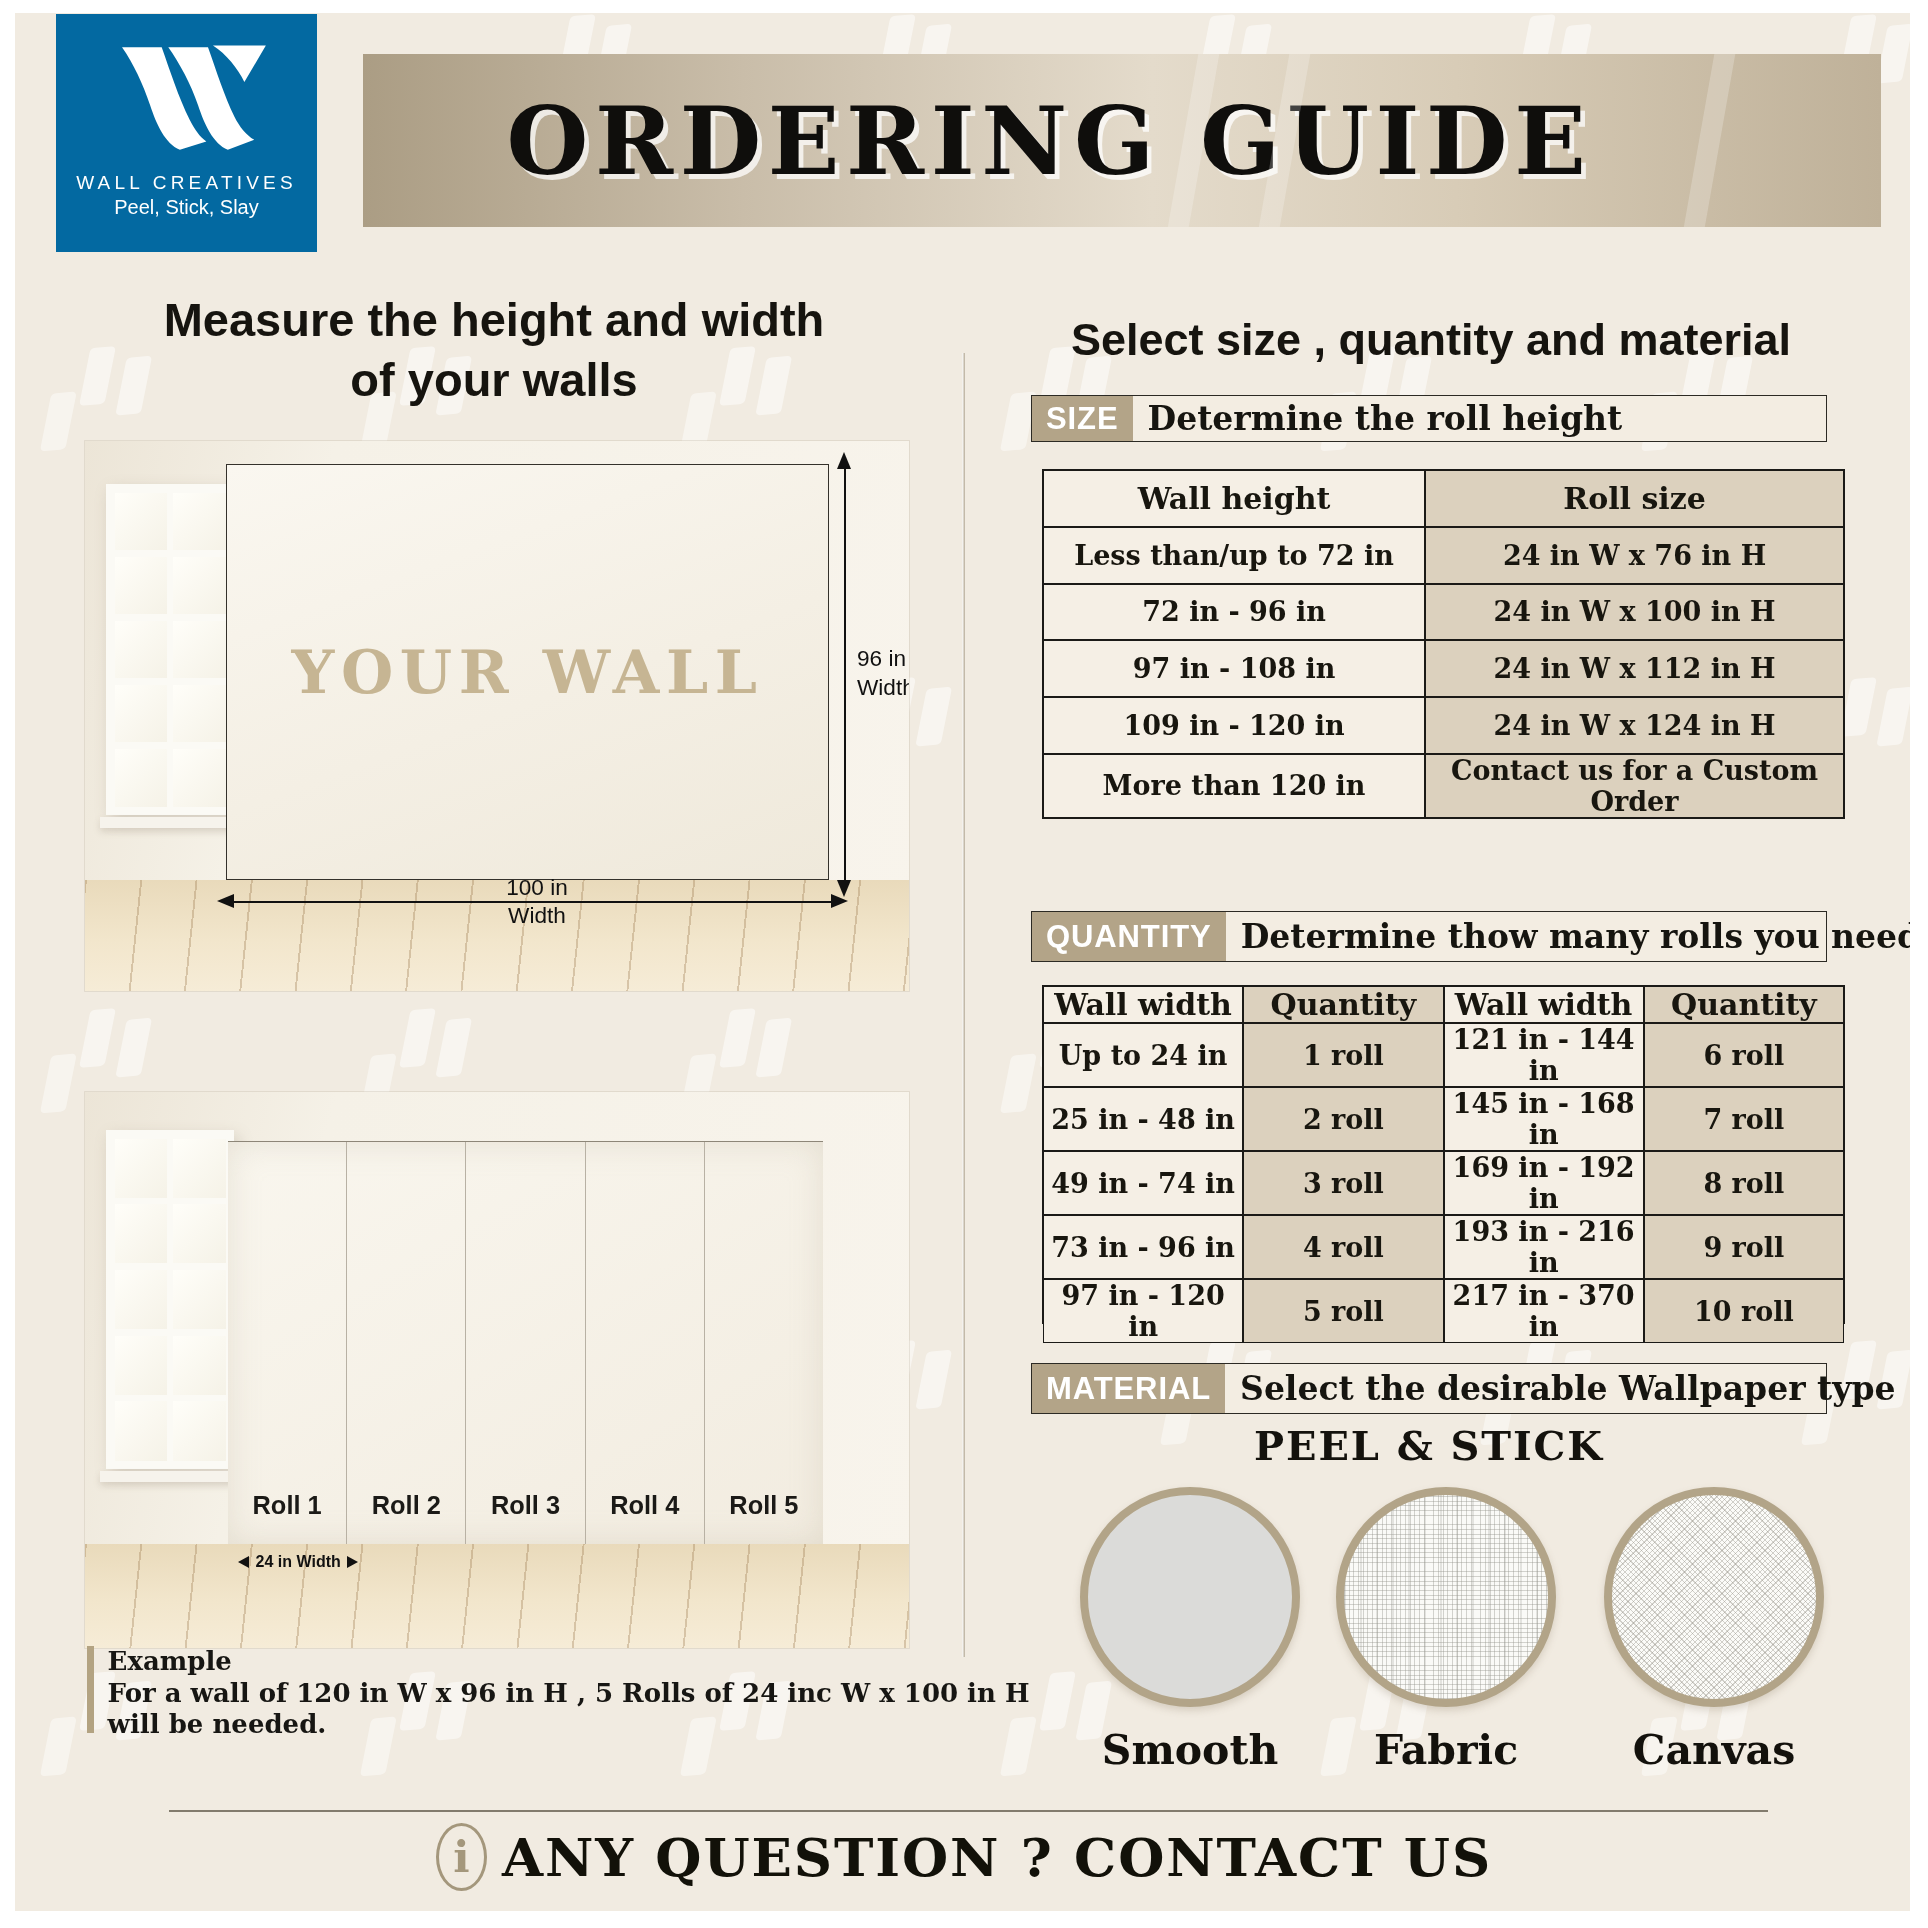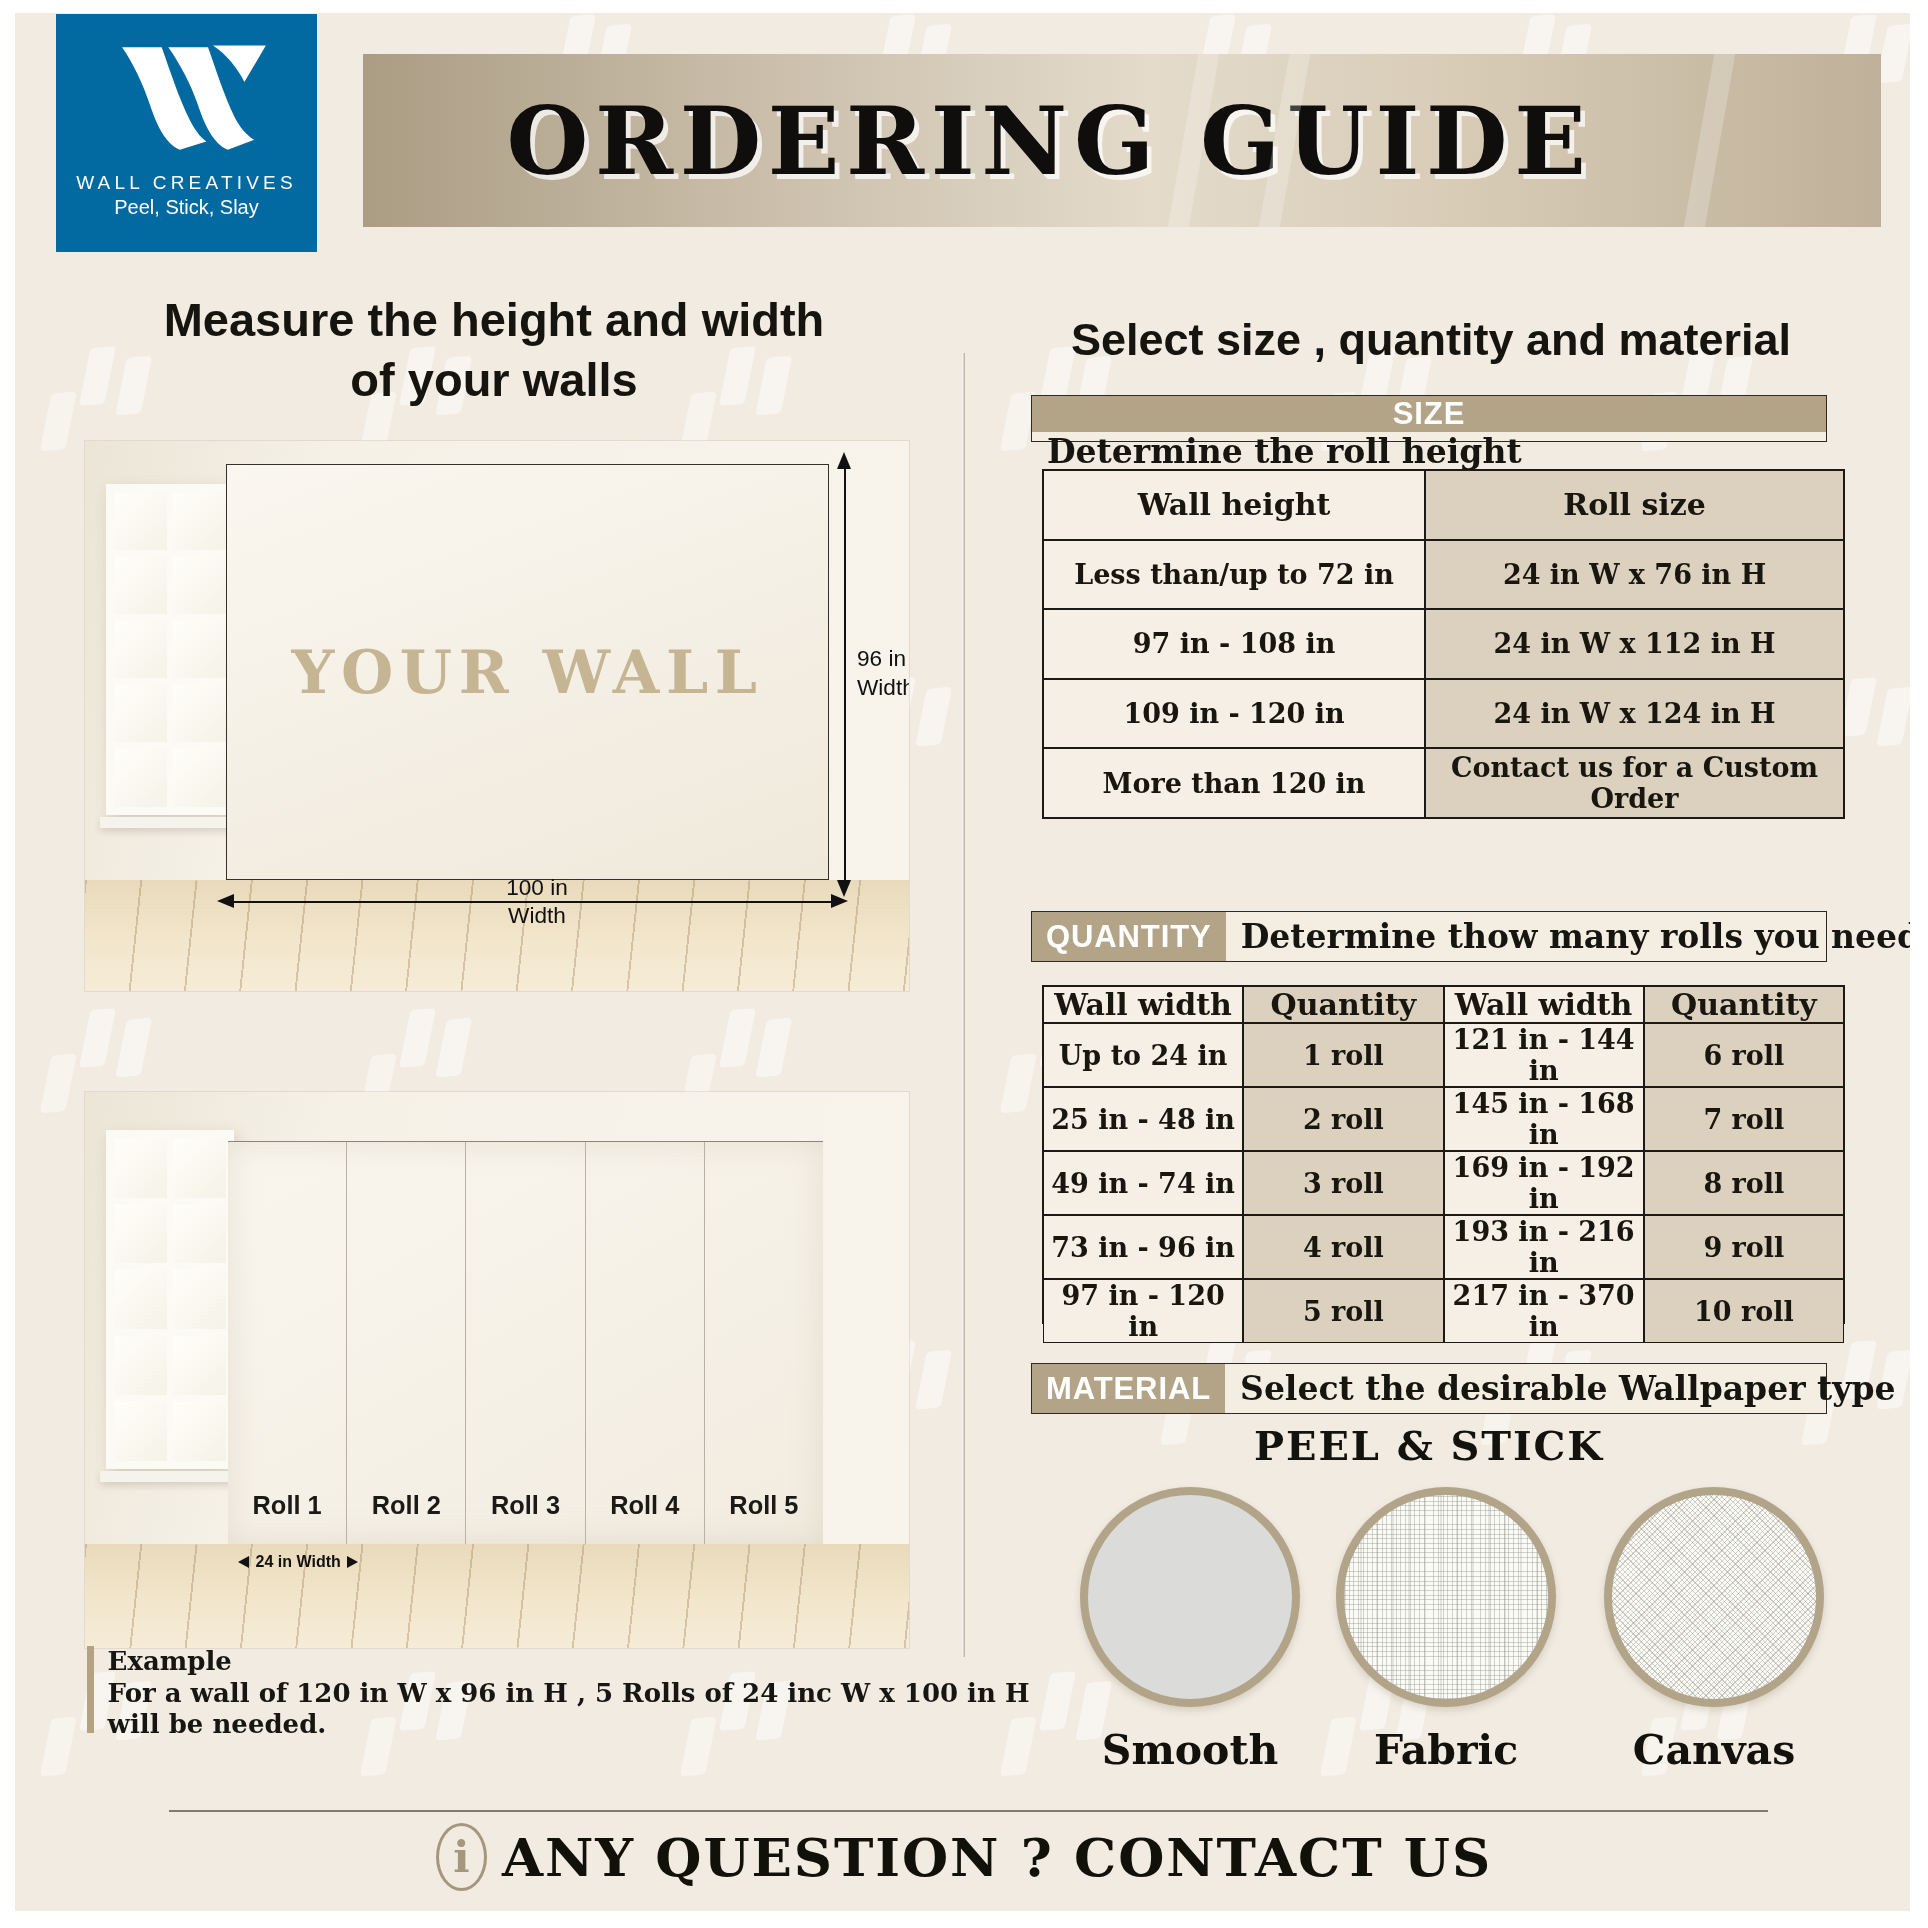--- a/index.html
+++ b/index.html
@@ -100,21 +100,21 @@
   .example-text{font-family:"DejaVu Serif","Liberation Serif",serif;font-weight:bold;color:#171613;
                 font-size:26px;line-height:1.22;}
 
   
   .sec-bar{position:absolute;left:1031px;width:796px;box-sizing:border-box;border:1.9px solid #2c2a24;
            background:#f3ede2;display:flex;align-items:stretch;z-index:2;}
   .sec-label{background:#b3a488;color:#fff;font-weight:bold;display:flex;align-items:center;
              justify-content:center;padding:0 14px;font-size:31px;letter-spacing:0.9px;white-space:nowrap;}
   .sec-title{display:flex;align-items:center;padding-left:15px;font-weight:bold;font-size:33px;color:#161510;
              font-family:"DejaVu Serif","Liberation Serif",serif;white-space:nowrap;}
-  .bar-size{top:395px;height:47px;flex-direction:column;}
+  .bar-size{top:395px;height:47px;}
   .bar-qty{top:911px;height:51px;}
   .bar-mat{top:1363px;height:51px;}
 
   .tbl{position:absolute;left:1042px;width:803px;box-sizing:border-box;border:1.9px solid #1b1a17;
        display:flex;flex-direction:column;z-index:2;background:#f5efe5;}
   .tbl .tr{flex:1;display:flex;}
   .tbl .td{box-sizing:border-box;border:0.9px solid #1b1a17;display:flex;align-items:center;justify-content:center;
            font-family:"DejaVu Serif","Liberation Serif",serif;font-weight:bold;color:#18160f;
            font-size:27px;text-align:center;padding:0 5.6px;}
   .tbl .th{font-size:30px;}
@@ -310,20 +310,24 @@
   <div class="tbl size-tbl">
     <div class="tr">
       <div class="td th cream">Wall height</div>
       <div class="td th tan">Roll size</div>
     </div>
     <div class="tr">
       <div class="td cream">Less than/up to 72 in</div>
       <div class="td tan">24 in W x 76 in H</div>
     </div>
     <div class="tr">
+      <div class="td cream">72 in - 96 in</div>
+      <div class="td tan">24 in W x 100 in H</div>
+    </div>
+    <div class="tr">
       <div class="td cream">97 in - 108 in</div>
       <div class="td tan">24 in W x 112  in H</div>
     </div>
     <div class="tr">
       <div class="td cream">109 in - 120 in</div>
       <div class="td tan">24 in W x 124 in H</div>
     </div>
     <div class="tr">
       <div class="td cream">More than 120 in</div>
       <div class="td tan">Contact us for a Custom Order</div>

